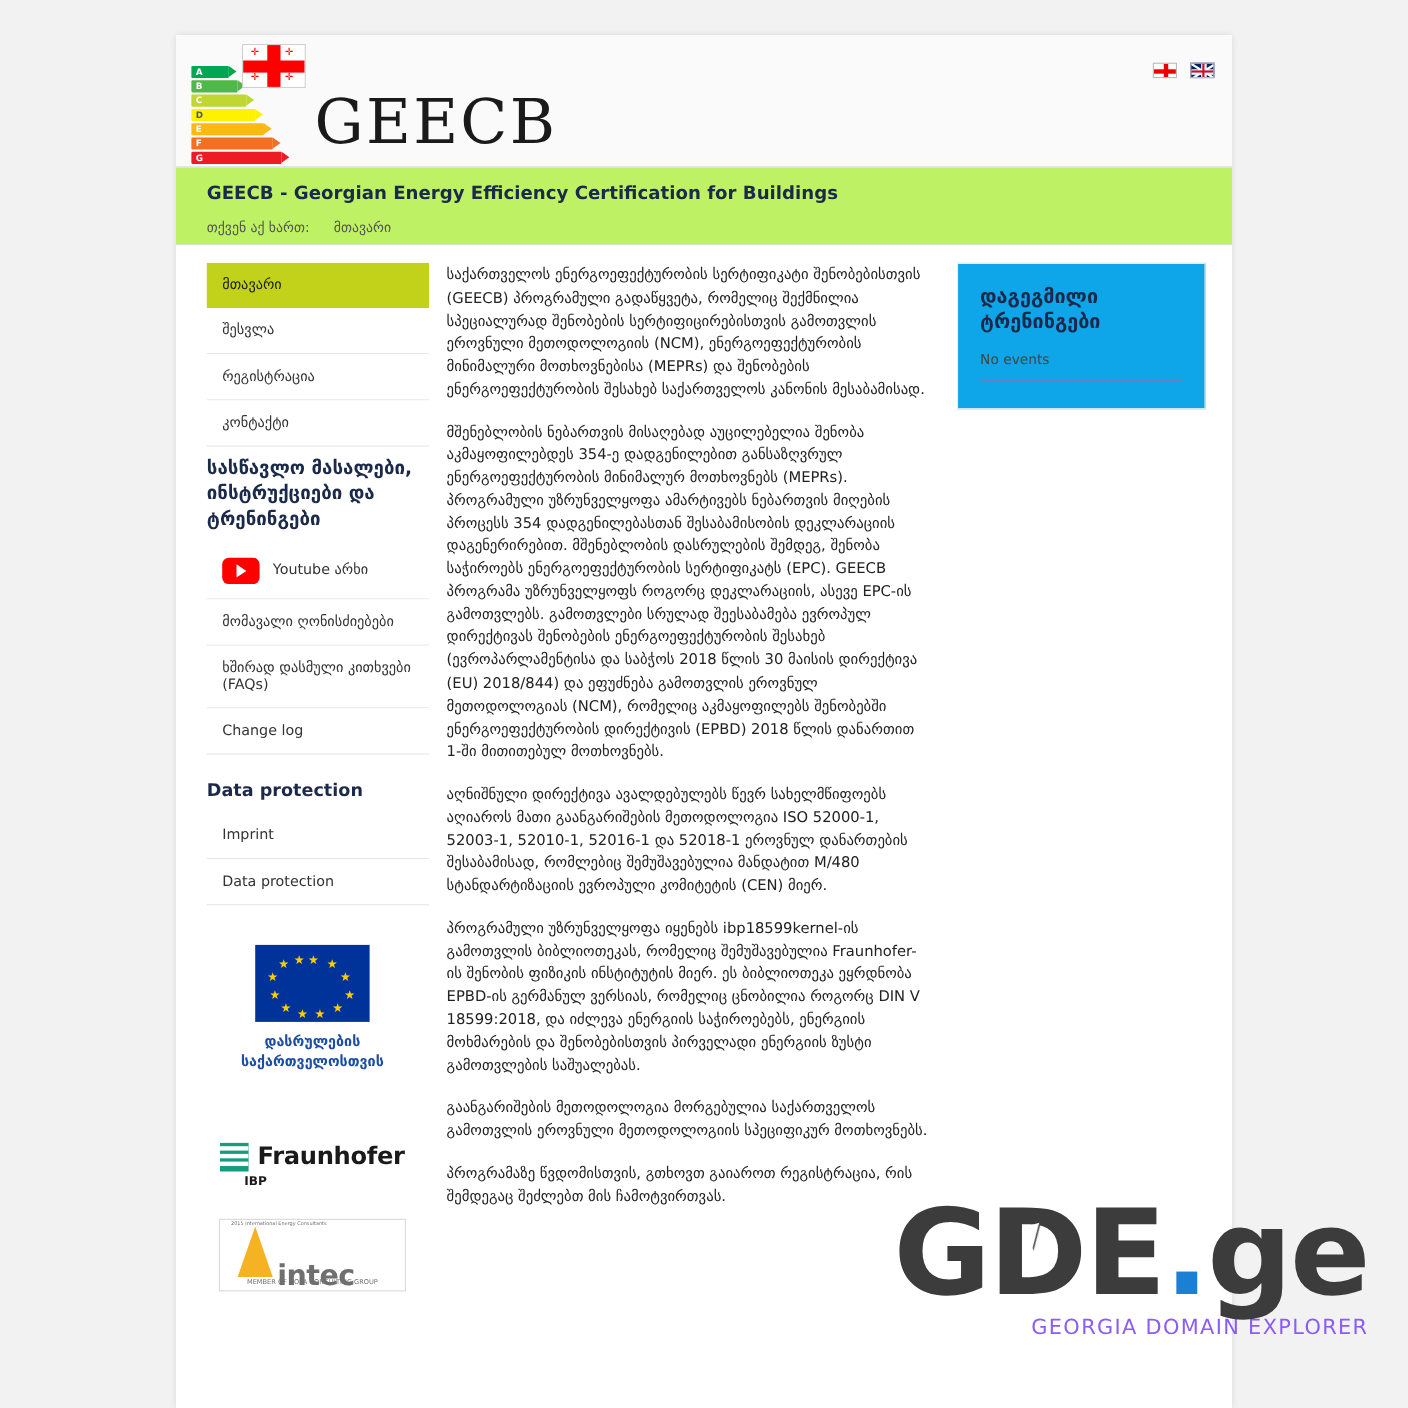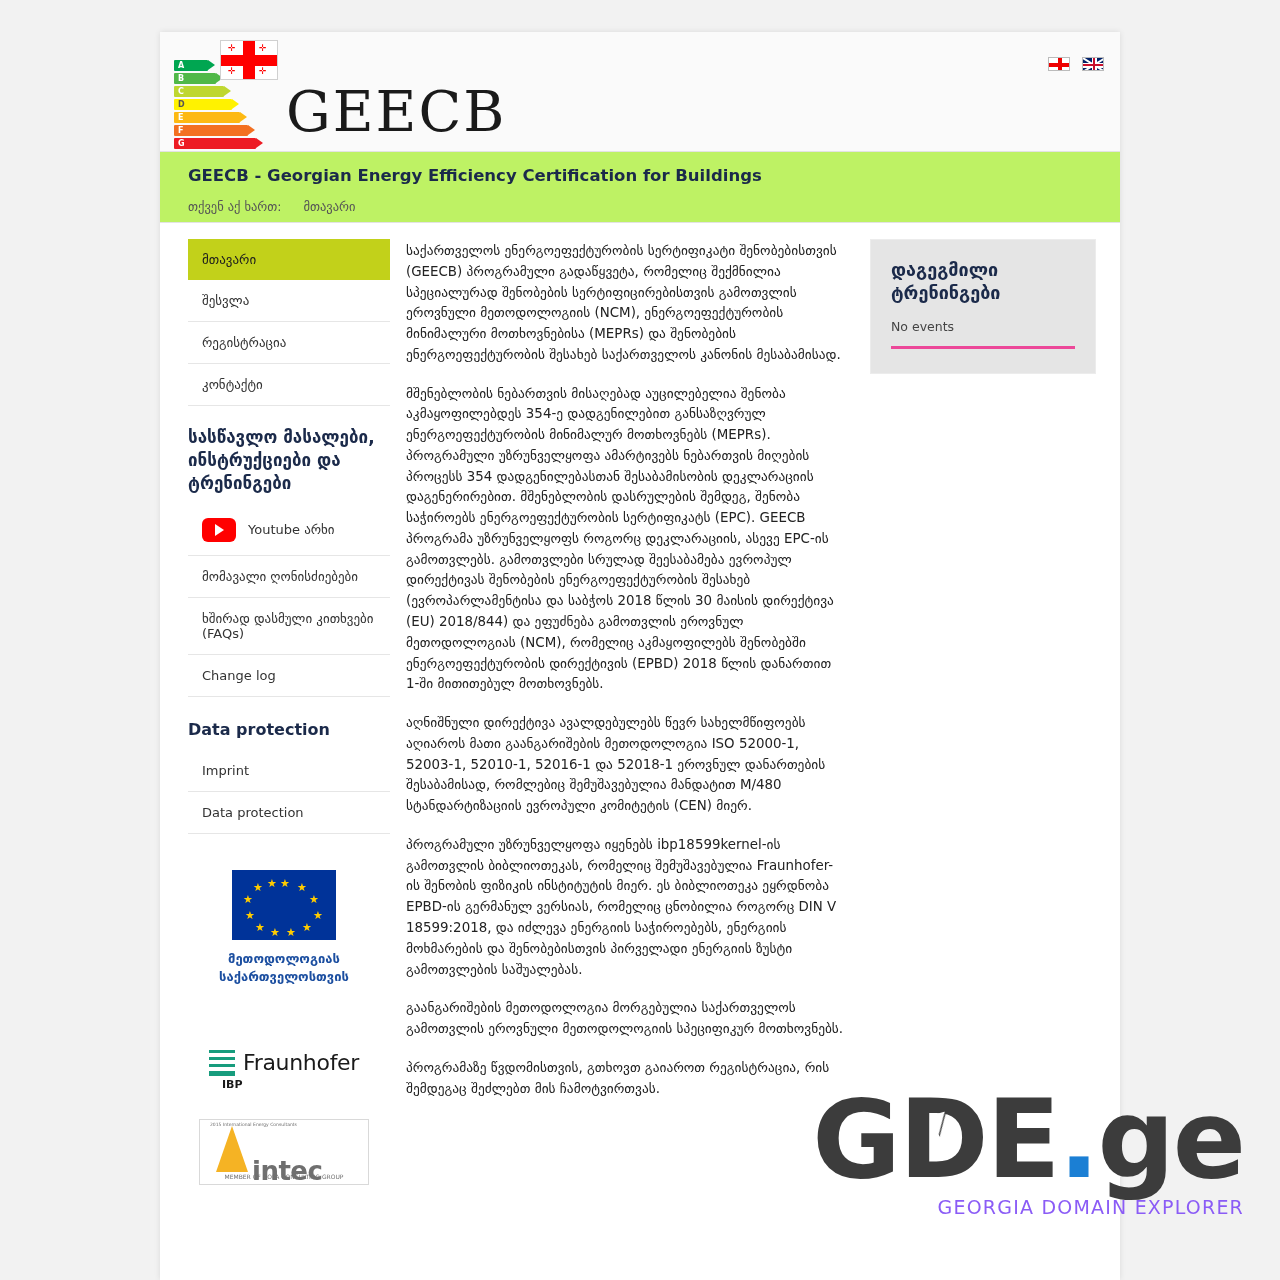--- a/index.html
+++ b/index.html
@@ -141,21 +141,21 @@
     background: #c2d11a;
     color: #1d1d1d;
     font-weight: normal;
     border-bottom: none;
   }
   .nav-head {
     font-size: 17px;
     font-weight: bold;
     color: #1b2a4a;
     line-height: 1.35;
-    margin: 20px 0 10px 0;
+    margin: 9px 0 10px 0;
   }
   .nav-head.small { font-size: 16px; margin-top: 22px; }
   .yt-row { display:flex; align-items:center; gap:12px; }
   .yt-icon {
     width: 34px; height: 24px;
     background: #ff0000;
     border-radius: 6px;
     position: relative;
     flex: none;
   }
@@ -196,21 +196,21 @@
     color: #1a1a1a;
   }
   .fh-row { display: flex; align-items: center; justify-content: center; gap: 8px; }
   .fh-mark {
     width: 26px; height: 26px;
     background: #179c7d;
     position: relative;
     overflow: hidden;
   }
   .fh-mark i { position:absolute; left:0; width:100%; height:4px; background:#fff; }
-  .fh-name { font-size: 22px; font-weight: normal; letter-spacing: -0.3px; }
+  .fh-name { font-size: 22px; font-weight: bold; letter-spacing: -0.3px; }
   .fh-sub { font-size: 11px; font-weight: bold; margin-top: 2px; margin-left: 34px; text-align: left; }
   .kfw {
     margin-top: 28px;
     text-align: center;
     color: #1b5faa;
     font-size: 30px;
     font-weight: bold;
     letter-spacing: -1px;
   }
   .intec-box {
@@ -245,36 +245,36 @@
   .content p {
     margin: 0 0 18px 0;
     font-size: 13.4px;
     line-height: 1.55;
     color: #222;
     text-align: left;
   }
 
   
   .panel {
-    background: #e5e5e5;
+    background: #0ea5e9;
     border: 1px solid #ececec;
     padding: 18px 20px 24px 20px;
   }
   .panel-title {
     font-size: 18px;
     font-weight: bold;
     color: #1b2a4a;
     line-height: 1.3;
     margin: 0 0 14px 0;
   }
   .panel-body {
     font-size: 12.5px;
     color: #444;
     padding-bottom: 12px;
-    border-bottom: 3px solid #ec4899;
+    border-bottom: 1px solid #ec4899;
   }
 
   
   .watermark {
     position: absolute;
     right: 36px; bottom: 62px;
     text-align: right;
     pointer-events: none;
   }
   .wm-main {
@@ -391,21 +391,21 @@
             <span class="eu-star" style="left:70px;top:52px;">★</span>
             <span class="eu-star" style="left:54px;top:57px;">★</span>
             <span class="eu-star" style="left:38px;top:57px;">★</span>
             <span class="eu-star" style="left:23px;top:52px;">★</span>
             <span class="eu-star" style="left:13px;top:40px;">★</span>
             <span class="eu-star" style="left:11px;top:24px;">★</span>
             <span class="eu-star" style="left:21px;top:12px;">★</span>
             <span class="eu-star" style="left:35px;top:8px;">★</span>
           </div>
           <div class="eu-caption">
-            <div>მეთოდოლოგიას</div>
+            <div>დასრულების</div>
             <div>საქართველოსთვის</div>
           </div>
 
           <div class="fraunhofer">
             <div class="fh-row">
               <span class="fh-mark">
                 <i style="top:3px;"></i>
                   <i style="top:10px;"></i>
                   <i style="top:17px;"></i>
               </span>

